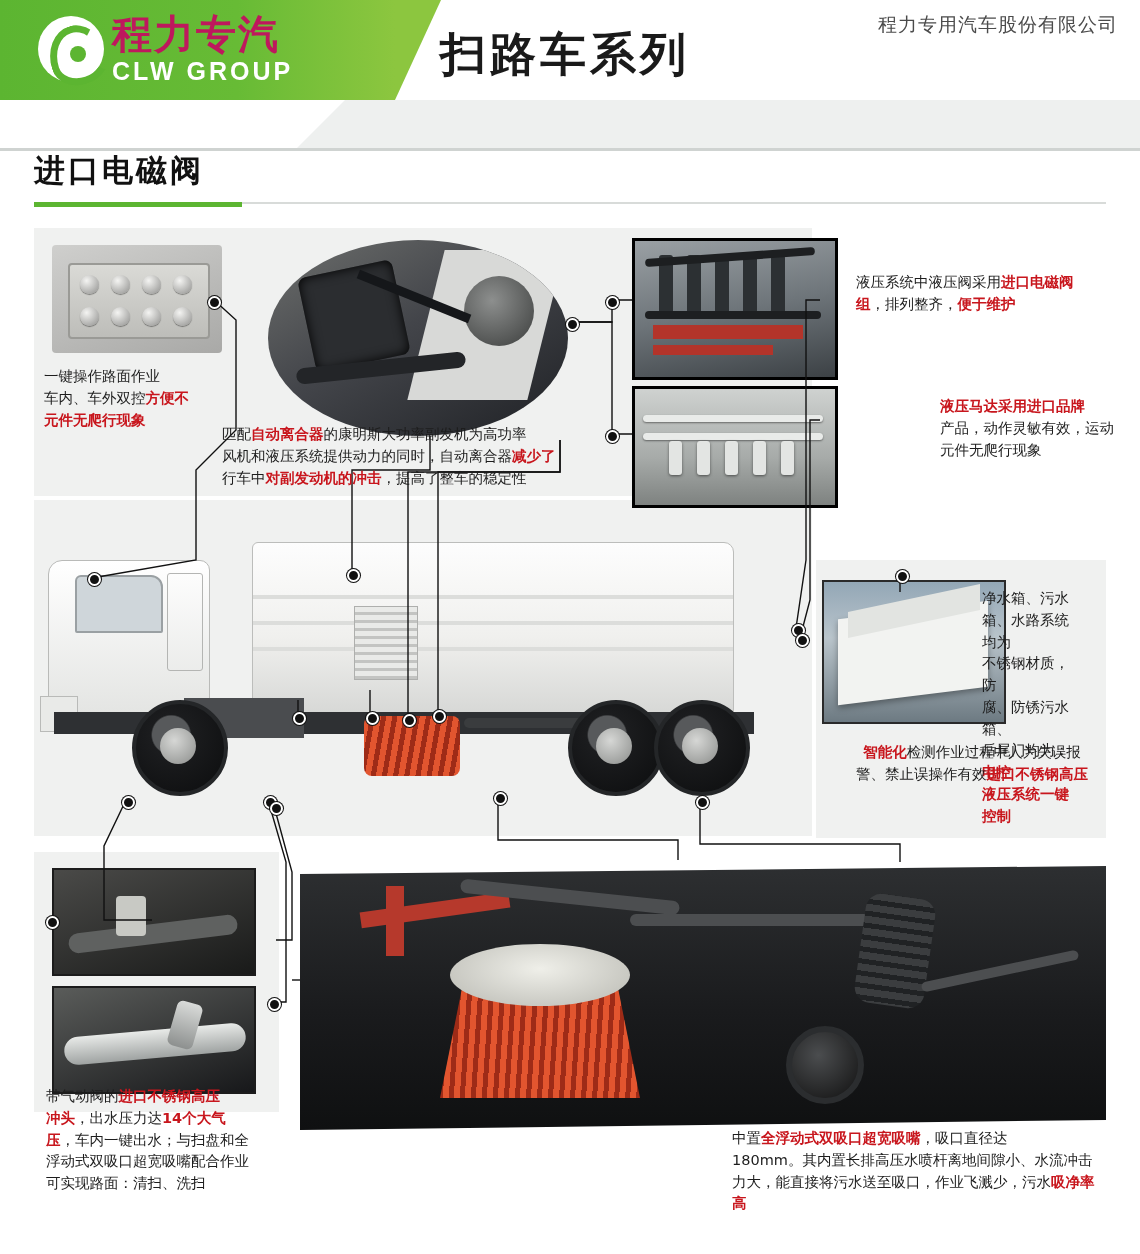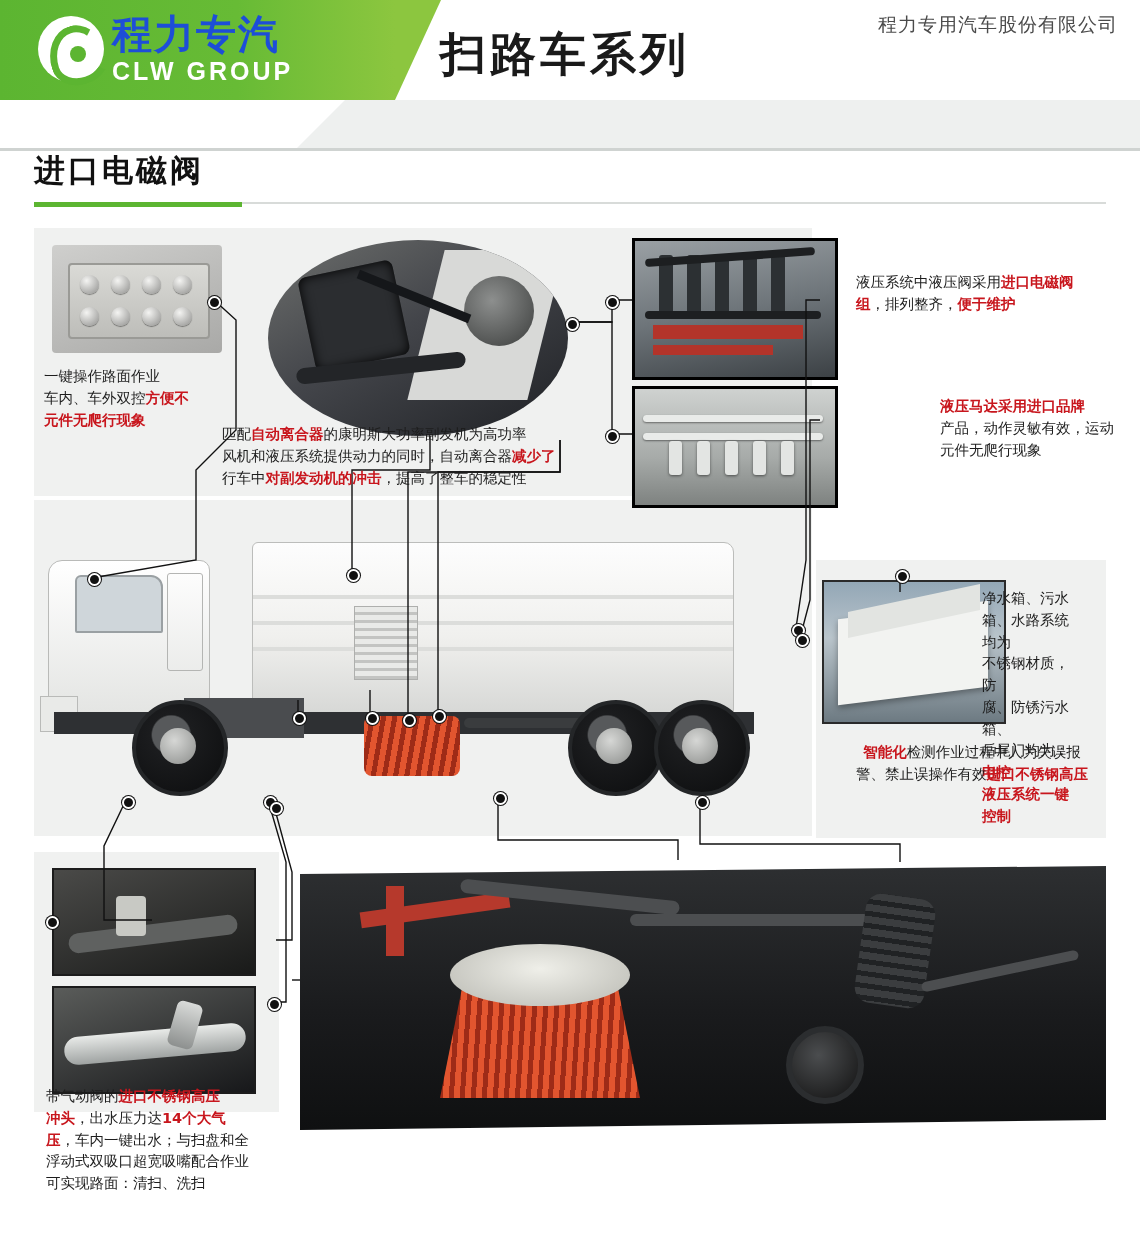--- a/index.html
+++ b/index.html
@@ -32,21 +32,21 @@
     content:"";position:absolute;left:11px;top:9px;width:44px;height:46px;
     border:7px solid #5cb531;border-radius:50% 50% 50% 50%/60% 60% 40% 40%;
     border-right-color:transparent;transform:rotate(-18deg);
   }
   .logo-mark:after{
     content:"";position:absolute;left:32px;top:30px;width:16px;height:16px;
     background:#5cb531;border-radius:50%;
   }
   .logo-text{line-height:1;}
   .logo-cn{
-    font-size:40px;font-weight:bold;color:#1d4ed8;letter-spacing:2px;
+    font-size:40px;font-weight:bold;color:#be185d;letter-spacing:2px;
     font-family:"DejaVu Sans","Liberation Sans",sans-serif;
   }
   .logo-en{
     font-size:25px;font-weight:bold;color:#ffffff;letter-spacing:3px;margin-top:5px;
   }
   .header-title{
     position:absolute;left:440px;top:24px;
     font-size:46px;font-weight:bold;color:#1a1a1a;letter-spacing:4px;
     font-family:"DejaVu Sans","Liberation Sans",sans-serif;
   }
@@ -387,14 +387,15 @@
   <div class="dot" style="left:494px;top:792px;"></div>
   <div class="dot" style="left:696px;top:796px;"></div>
 
   <div class="txt t1">一键操作路面作业<br>车内、车外双控<b>方便不</b><br><b>元件无爬行现象</b></div>
   <div class="txt t2">匹配<b>自动离合器</b>的康明斯大功率副发机为高功率<br>风机和液压系统提供动力的同时，自动离合器<b>减少了</b><br>行车中<b>对副发动机的冲击</b>，提高了整车的稳定性</div>
   <div class="txt t3">液压系统中液压阀采用<b>进口电磁阀</b><br><b>组</b>，排列整齐，<b>便于维护</b></div>
   <div class="txt t4"><b>液压马达采用进口品牌</b><br>产品，动作灵敏有效，运动<br>元件无爬行现象</div>
   <div class="txt t5">净水箱、污水<br>箱、水路系统均为<br>不锈钢材质，防<br>腐、防锈污水箱、<br>后尾门均为：<b>电控</b><br><b>液压系统一键控制</b></div>
   <div class="txt t6"><b>智能化</b>检测作业过程中人为失误报<br>警、禁止误操作有效<b>进口不锈钢高压</b></div>
   <div class="txt t7">带气动阀的<b>进口不锈钢高压</b><br><b>冲头</b>，出水压力达<b>14个大气</b><br><b>压</b>，车内一键出水；与扫盘和全<br>浮动式双吸口超宽吸嘴配合作业<br>可实现路面：清扫、洗扫</div>
+  <div class="txt t9">中置<b>全浮动式双吸口超宽吸嘴</b>，吸口直径达<br>180mm。其内置长排高压水喷杆离地间隙小、水流冲击<br>力大，能直接将污水送至吸口，作业飞溅少，污水<b>吸净率</b><br><b>高</b></div>
 
 </div>
 
 </body></html>

